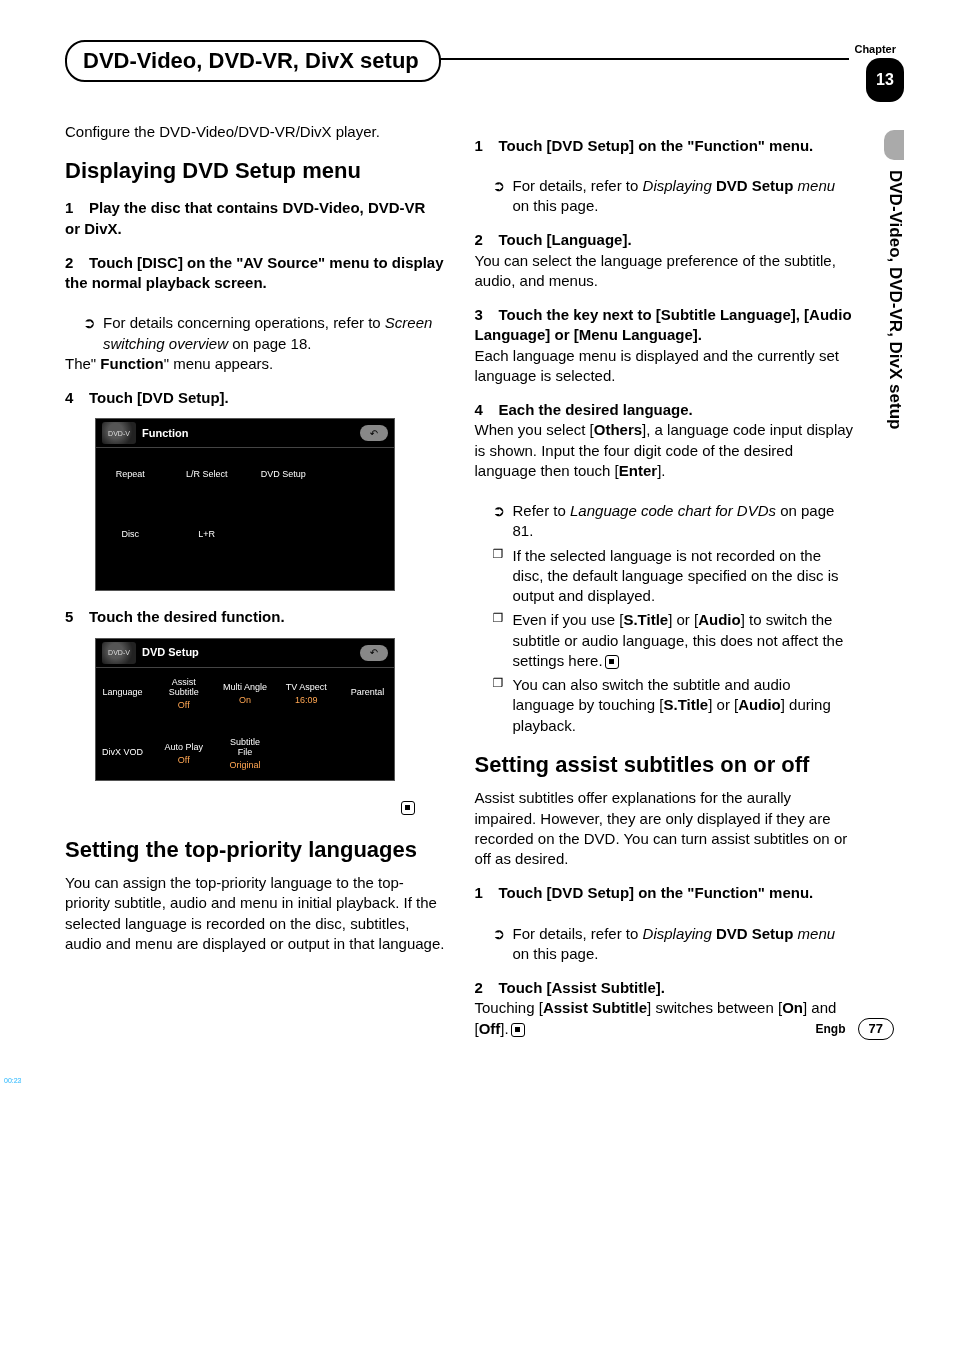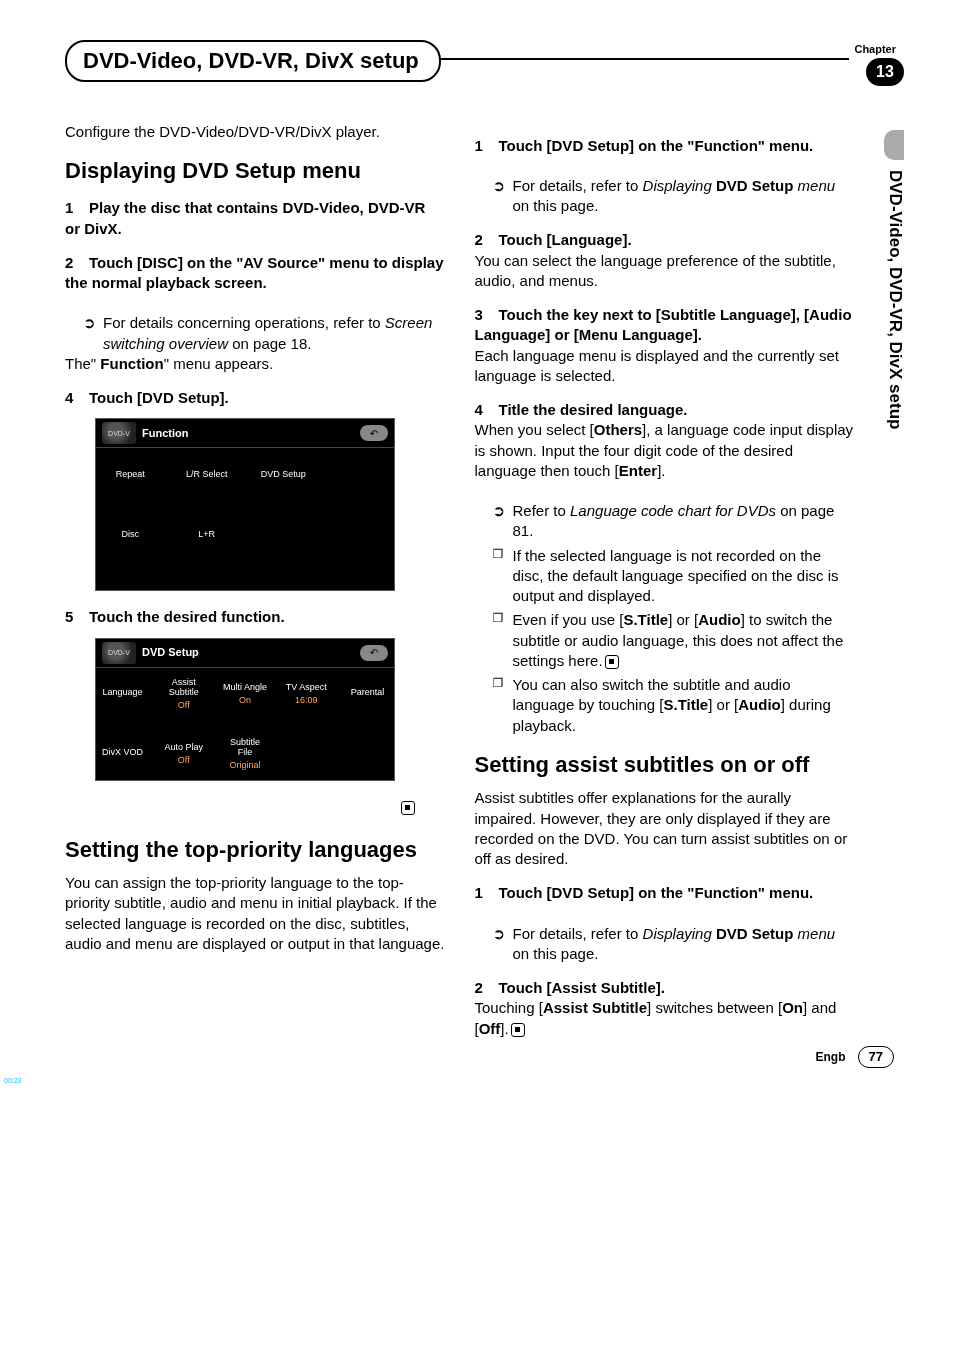--- a/index.html
+++ b/index.html
@@ -18,21 +18,21 @@
     top: 42px;
     right: 58px;
     font-size: 11px;
     font-weight: bold;
   }
   .chapter-badge {
     position: absolute;
     top: 58px;
     right: 50px;
     width: 38px;
-    height: 28px;
+    height: 44px;
     background: #000;
     color: #fff;
     border-radius: 14px;
     font-weight: bold;
     display: flex;
     align-items: center;
     justify-content: center;
     font-size: 16px;
   }
   .side-tab {
@@ -181,21 +181,21 @@
   .end-mark::after {
     content: "";
     position: absolute;
     width: 5px; height: 5px;
     background: #000;
     top: 3px; left: 3px;
   }
   .end-mark-block { text-align: right; margin: 6px 30px 20px 0; }
   .footer {
     position: absolute;
-    bottom: 17px;
+    bottom: 45px;
     right: 60px;
     font-size: 12px;
     display: flex;
     align-items: center;
     gap: 12px;
   }
   .page-badge {
     border: 1.5px solid #000;
     border-radius: 12px;
     padding: 1px 10px;
@@ -326,21 +326,21 @@
   <div class="col">
     <p class="step-head"><span class="num">1</span><span>Touch [DVD Setup] on the "Function" menu.</span></p>
     <p class="bullet-line"><span>For details, refer to </span><span class="italic">Displaying </span><span class="bold">DVD Setup</span><span class="italic"> menu</span><span> on this page.</span></p>
 
     <p class="step-head"><span class="num">2</span><span>Touch [Language].</span></p>
     <p class="step-body">You can select the language preference of the subtitle, audio, and menus.</p>
 
     <p class="step-head"><span class="num">3</span><span>Touch the key next to [Subtitle Language], [Audio Language] or [Menu Language].</span></p>
     <p class="step-body">Each language menu is displayed and the currently set language is selected.</p>
 
-    <p class="step-head"><span class="num">4</span><span>Title the desired language.</span></p>
+    <p class="step-head"><span class="num">4</span><span>Each the desired language.</span></p>
     <p class="step-body">
       <span>When you select [</span><span class="bold">Others</span><span>], a language code input display is shown. Input the four digit code of the desired language then touch [</span><span class="bold">Enter</span><span>].</span>
     </p>
     <p class="bullet-line"><span>Refer to </span><span class="italic">Language code chart for DVDs</span><span> on page 81.</span></p>
     <p class="note-line">If the selected language is not recorded on the disc, the default language specified on the disc is output and displayed.</p>
     <p class="note-line"><span>Even if you use [</span><span class="bold">S.Title</span><span>] or [</span><span class="bold">Audio</span><span>] to switch the subtitle or audio language, this does not affect the settings here.</span><span class="end-mark"></span></p>
     <p class="note-line"><span>You can also switch the subtitle and audio language by touching [</span><span class="bold">S.Title</span><span>] or [</span><span class="bold">Audio</span><span>] during playback.</span></p>
 
     <h2 class="section">Setting assist subtitles on or off</h2>
     <p class="step-body">Assist subtitles offer explanations for the aurally impaired. However, they are only displayed if they are recorded on the DVD. You can turn assist subtitles on or off as desired.</p>

